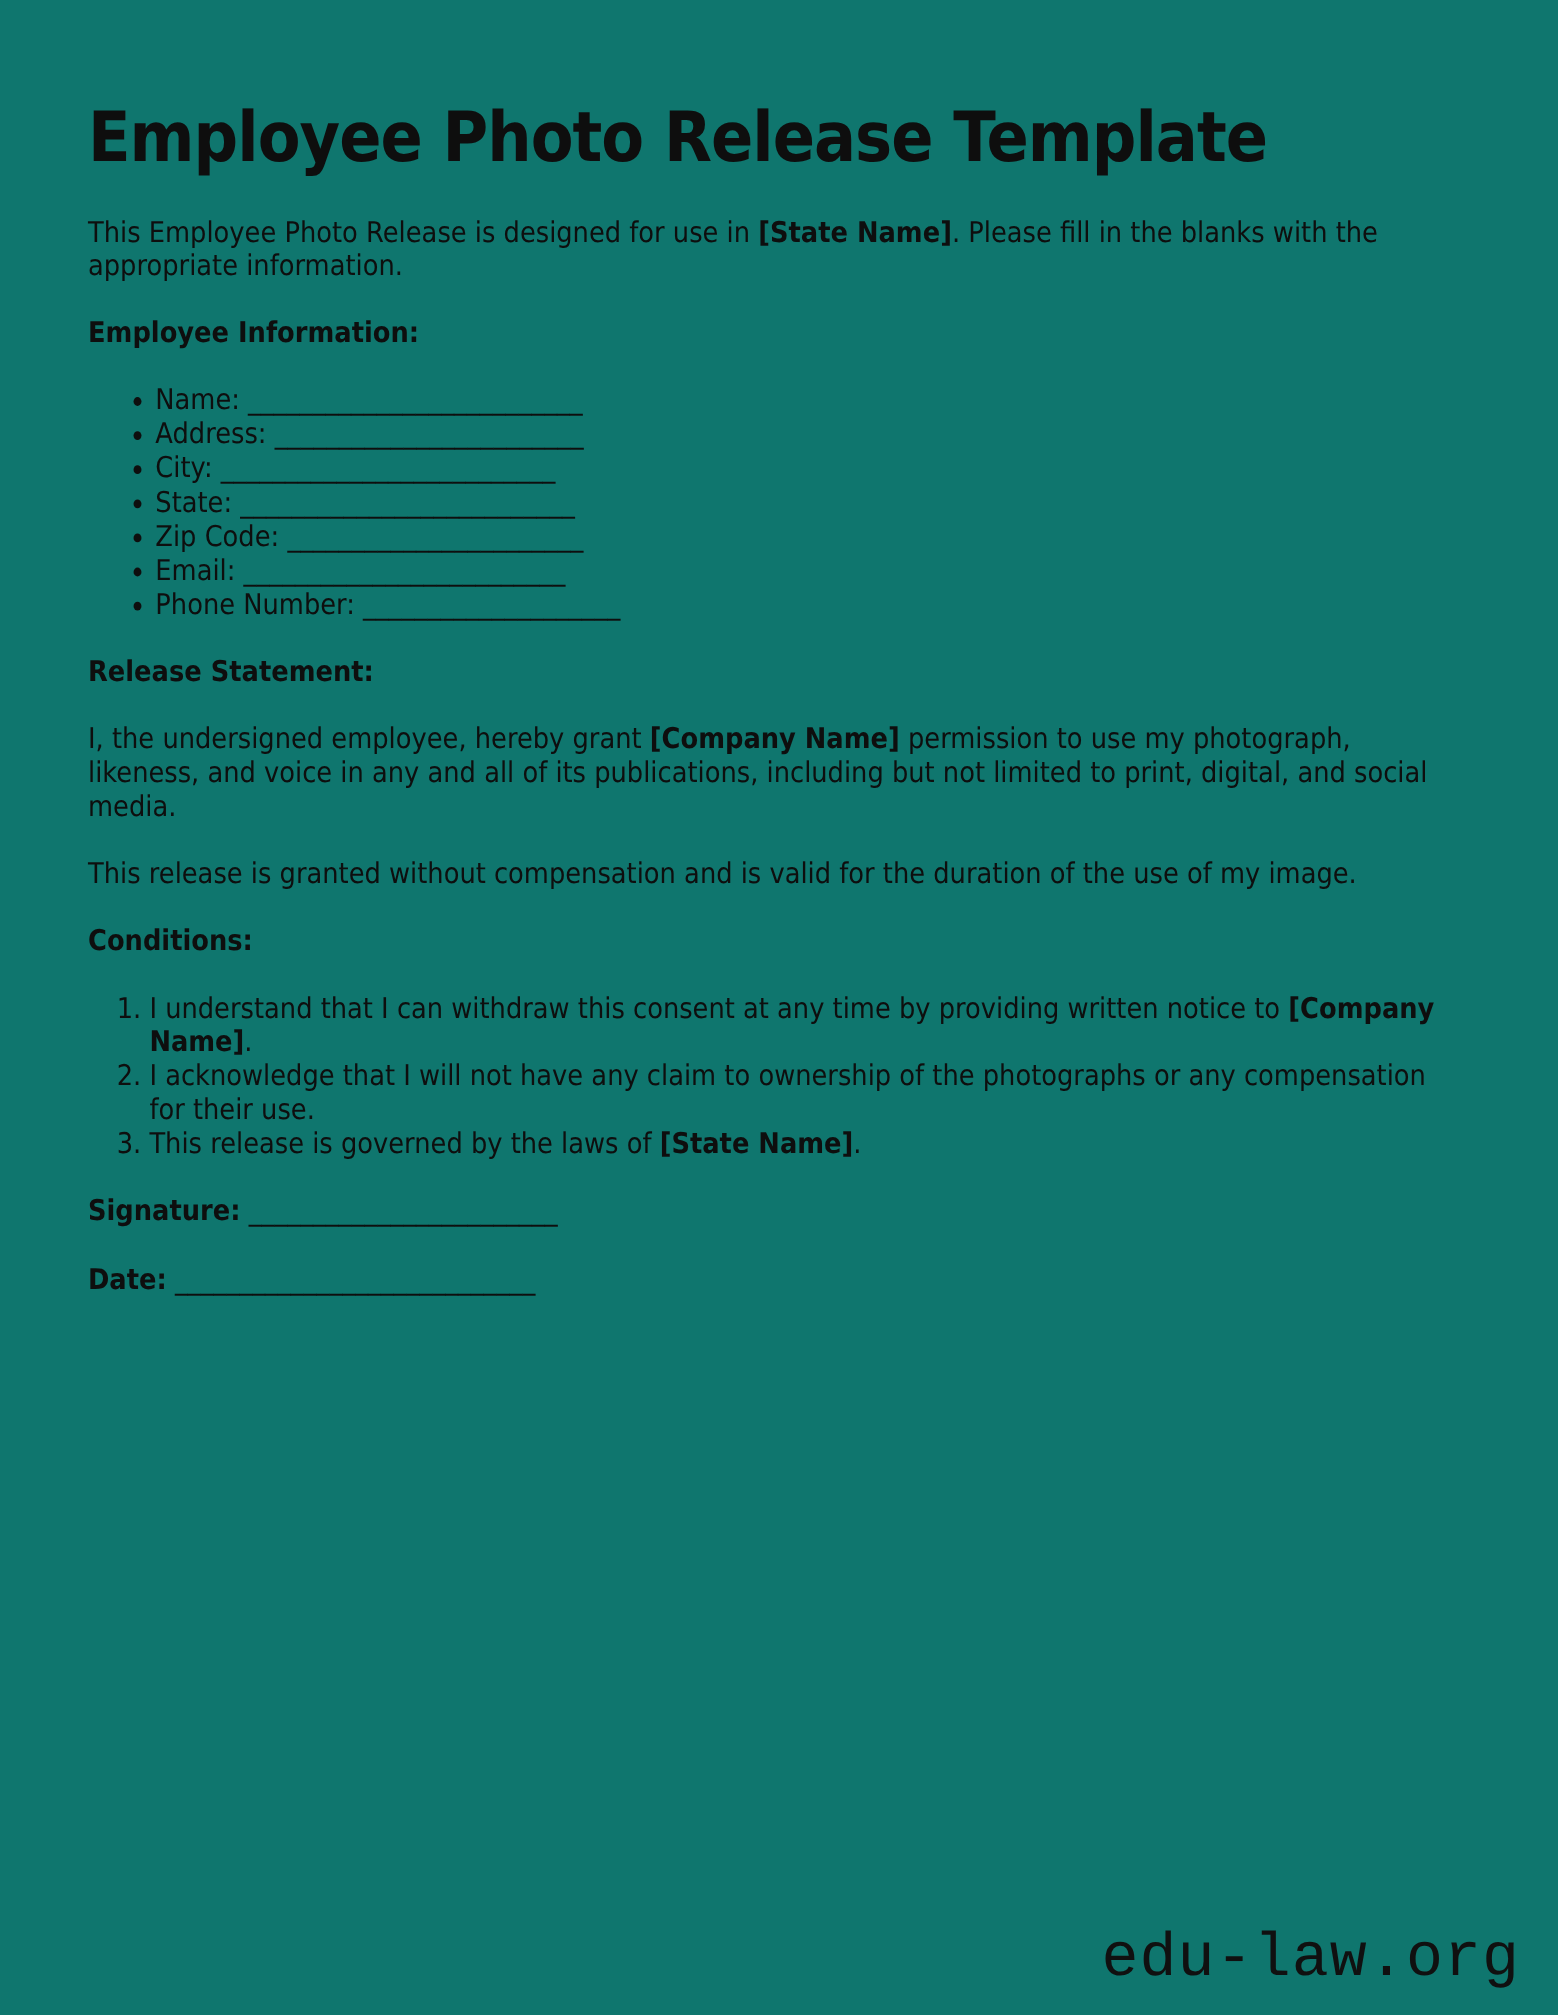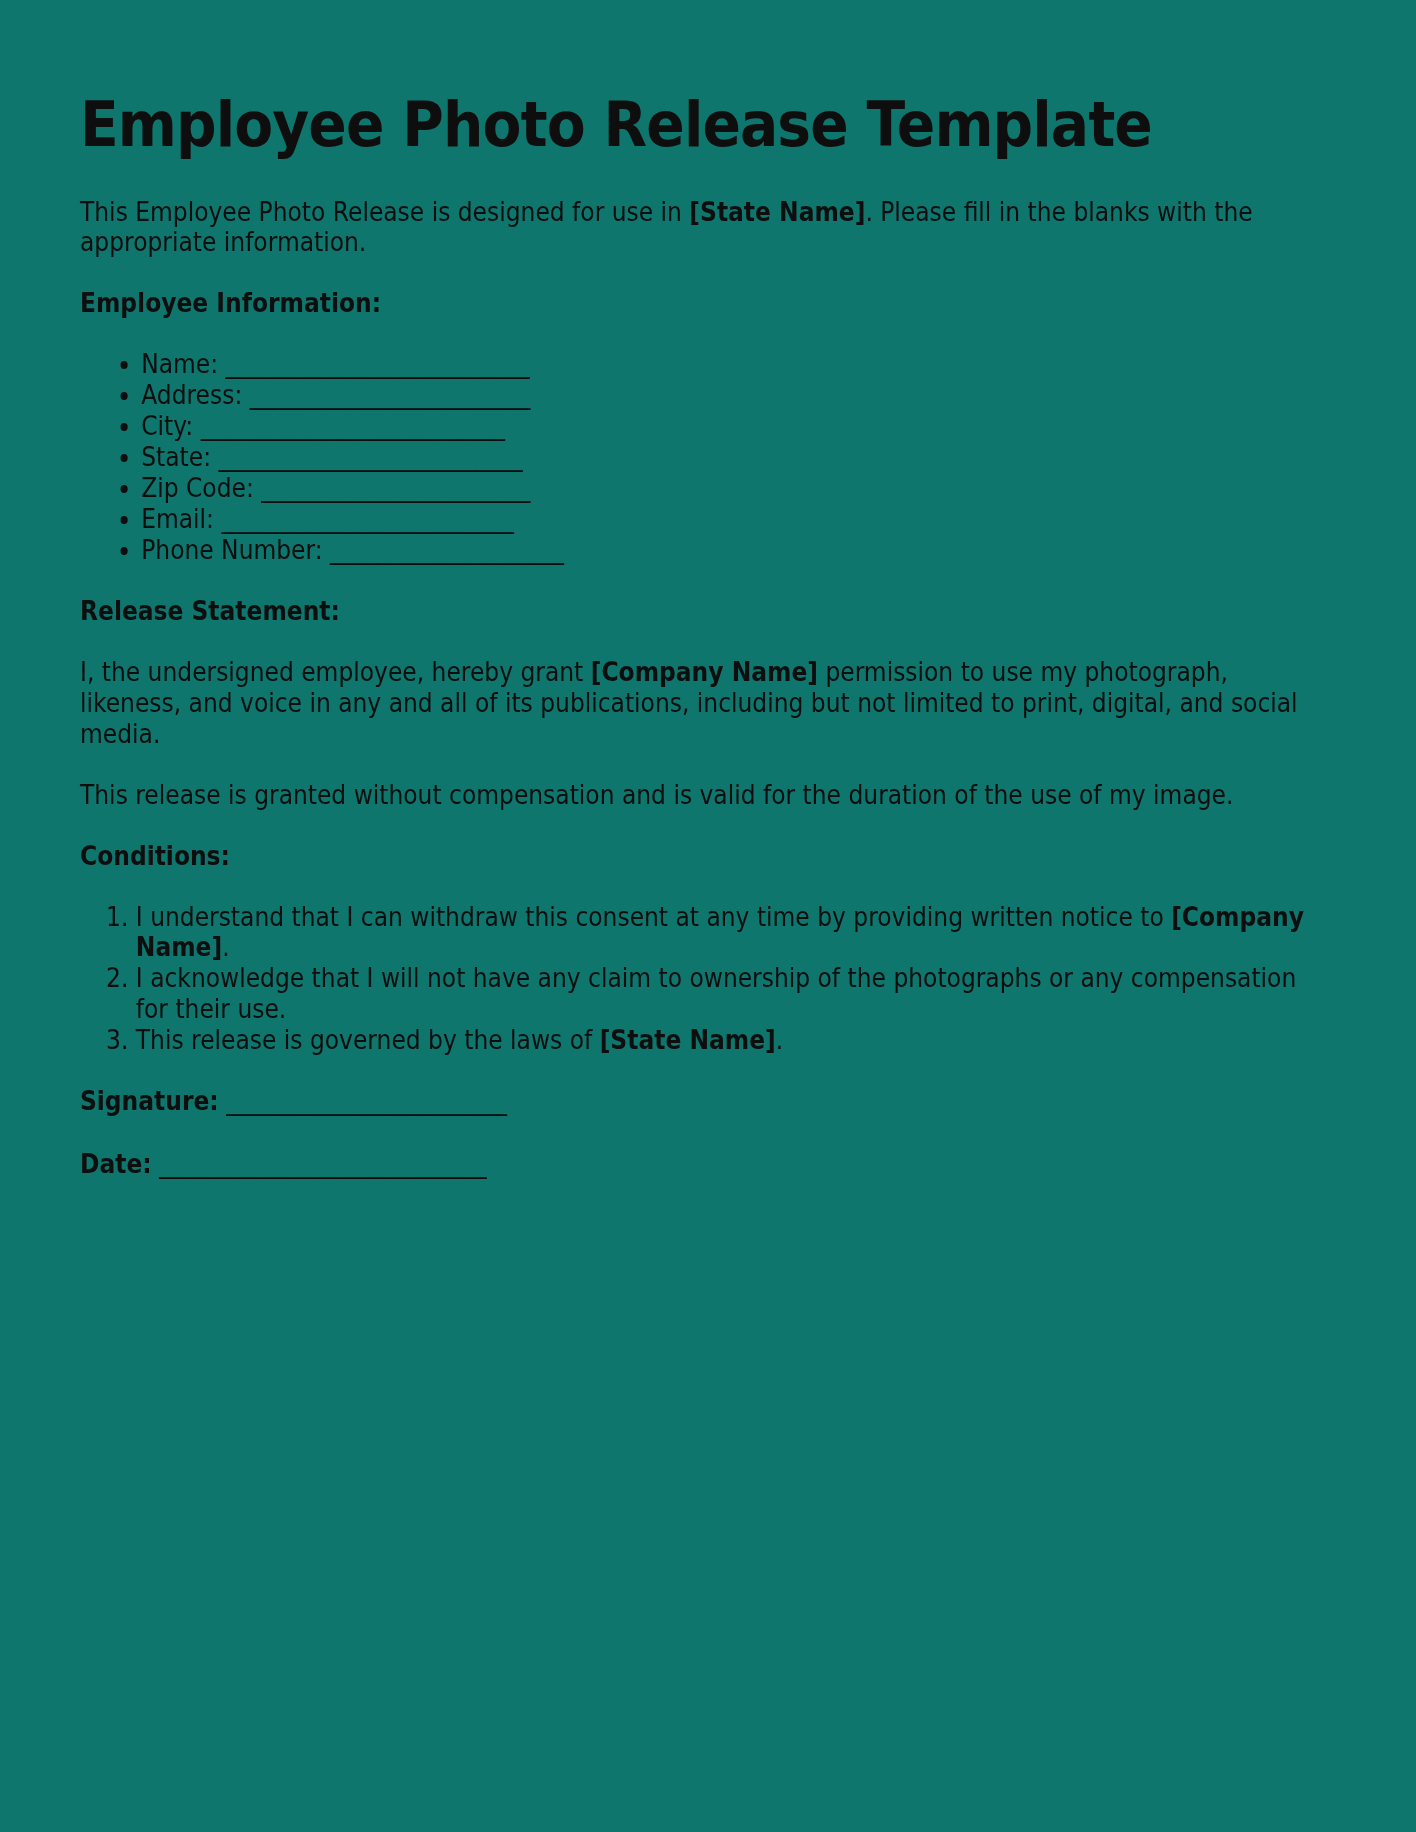--- a/index.html
+++ b/index.html
@@ -95,13 +95,14 @@
       <li><span>I acknowledge that I will not have any claim to ownership of the photographs or any compensation for their use.</span><span class="bold"></span><span></span></li>
       <li><span>This release is governed by the laws of </span><span class="bold">[State Name]</span><span>.</span></li>
     </ol>
 
     <p class="sig-para"><span class="bold">Signature:</span> <span class="fill-line">________________________</span></p>
 
     <p class="sig-para"><span class="bold">Date:</span> <span class="fill-line">____________________________</span></p>
 
   </div>
 
+  <div class="brand-footer">edu-law.org</div>
 </div>
 
 </body></html>

